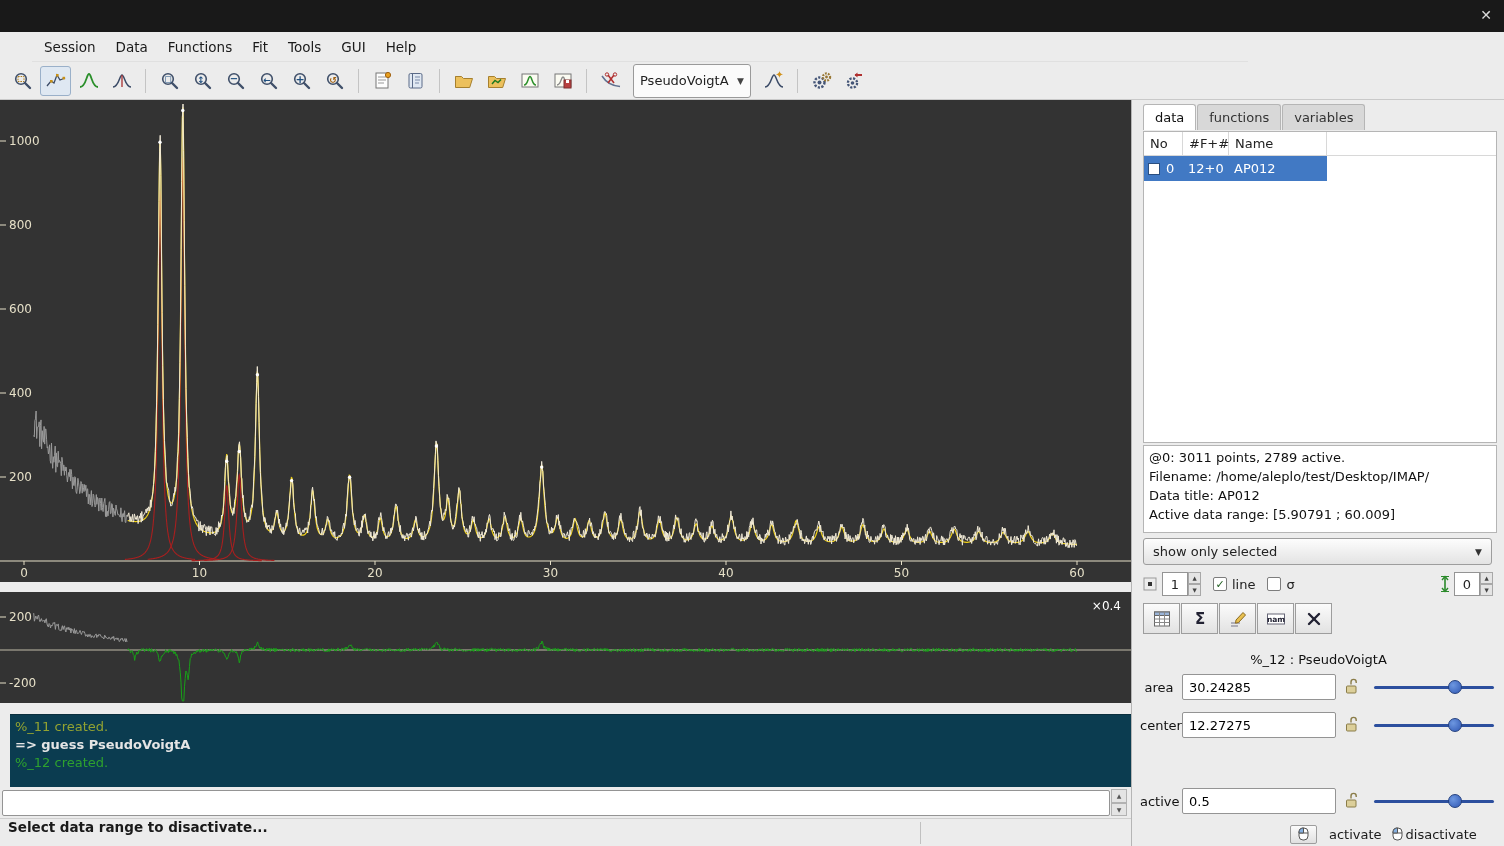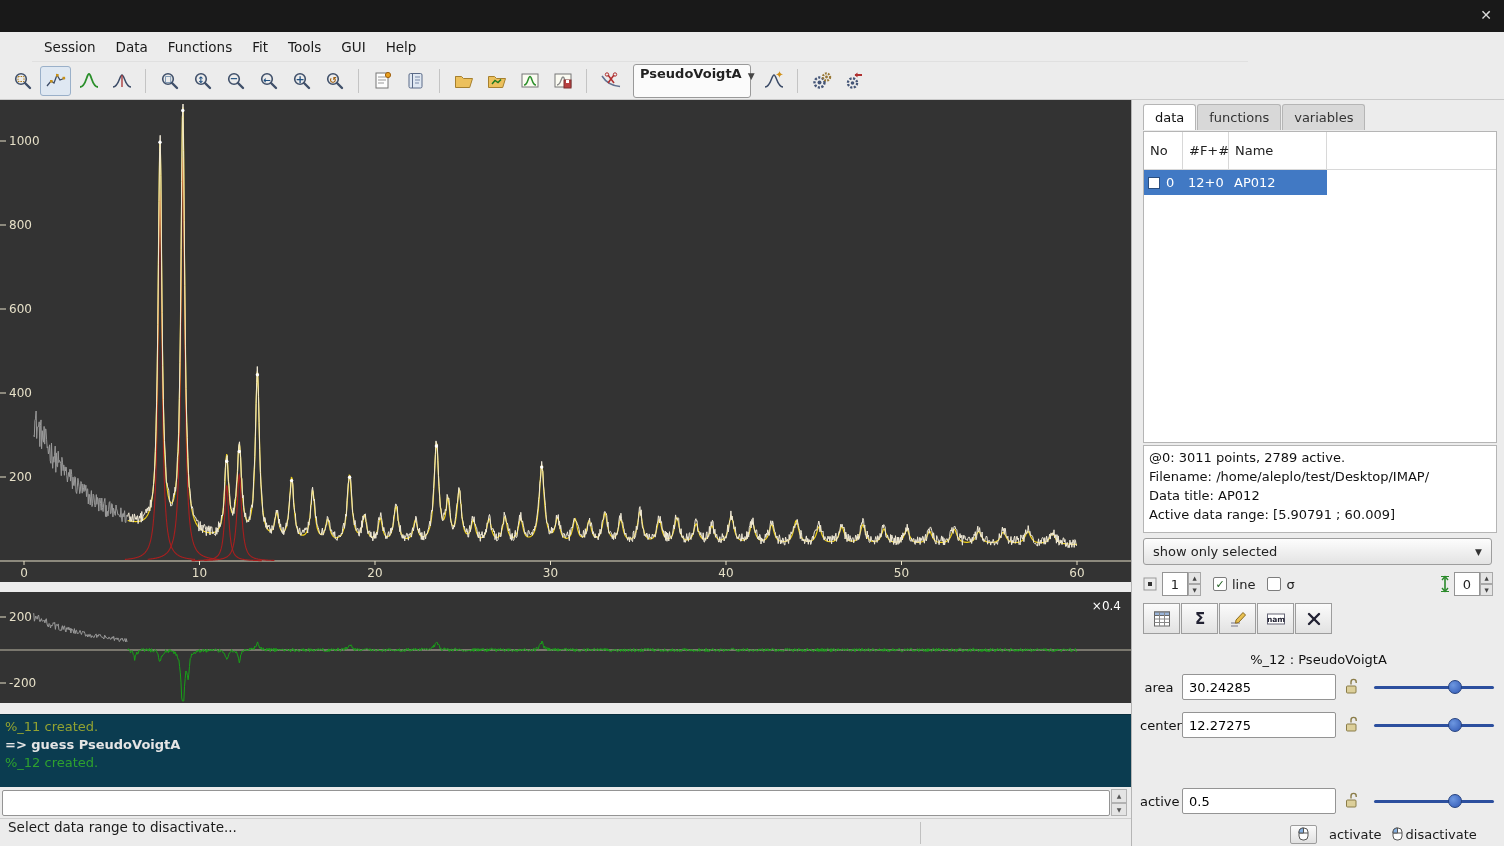--- a/index.html
+++ b/index.html
@@ -17,61 +17,61 @@
     display:flex; align-items:center; padding-left:2px; border-bottom:1px solid #e0e0e0;margin-left:32px; }
   .menu-item { padding:5px 10px; font-size:13.5px; color:#1a1a1a; }
 
   
   .toolbar { position:absolute; left:0; top:62px; width:1504px; height:38px; background:#ececec;
     display:flex; align-items:center; padding-left:6px; border-bottom:1px solid #c9c9c9; }
   .tool-btn { width:31px; height:30px; display:flex; align-items:center; justify-content:center;
     border:1px solid transparent; border-radius:3px; margin:0 1px; }
   .tool-btn.selected { background:#dfe8f2; border-color:#9ab0c9; }
   .tool-sep { width:1px; height:24px; background:#c4c4c4; margin:0 7px; }
-  .combo { display:flex; align-items:flex-end; height:26px; background:#fbfbfb; border:1px solid #9a9a9a;
-    border-radius:3px; padding:16px 6px; margin:0 6px; width:118px; justify-content:space-between;font-weight:bold; }
+  .combo { display:flex; align-items:center; height:26px; background:#fbfbfb; border:1px solid #9a9a9a;
+    border-radius:3px; padding:16px 6px; margin:0 6px; width:118px; justify-content:space-between; }
   .combo .arrow { font-size:9px; color:#444; margin-left:6px; }
 
   
   .main-plot { position:absolute; left:0; top:100px; width:1131px; height:482px; background:#333333; }
   .aux-plot  { position:absolute; left:0; top:592px; width:1131px; height:111px; background:#333333; }
   .plot-splitter { position:absolute; left:0; top:582px; width:1131px; height:10px; background:#ececec; }
   svg { display:block; font-family:"DejaVu Sans",sans-serif; }
 
   
-  .console { position:absolute; left:0; top:714px; width:1131px; height:73px; background:#0b3c50;
+  .console { position:absolute; left:10px; top:714px; width:1131px; height:73px; background:#0b3c50;
     padding:3px 5px; font-size:13px; line-height:18px; border-top:1px solid #0a2e3d; }
   .console .line { white-space:pre; }
 
   
   .cmd-row { position:absolute; left:0; top:787px; width:1131px; height:31px; background:#ececec;
     display:flex; align-items:center; }
   .cmd-input { margin-left:2px; width:1108px; height:26px; border:1px solid #949494; border-radius:2px;
     background:#ffffff; padding:0 5px; font-family:inherit; font-size:13px; }
   .cmd-spin { width:16px; height:27px; margin-left:1px; display:flex; flex-direction:column; }
   .cmd-spin div { flex:1; background:#e4e4e4; border:1px solid #b2b2b2; font-size:6px; color:#555;
     display:flex; align-items:center; justify-content:center; }
 
   
   .statusbar { position:absolute; left:0; top:818px; width:1131px; height:16px; background:#ececec;
-    border-top:1px solid #cfcfcf; display:flex; align-items:center; font-size:13.5px; color:#1a1a1a; }
+    border-top:1px solid #cfcfcf; display:flex; align-items:center; font-size:13.5px; color:#1a1a1a;font-weight:bold; }
   .statusbar .txt { margin-left:8px; }
   .status-div { position:absolute; left:920px; top:3px; width:1px; height:22px; background:#c0c0c0; }
 
   
   .sidebar { position:absolute; left:1131px; top:100px; width:373px; height:746px; background:#ececec;
     border-left:1px solid #b5b5b5; }
   .tabs { position:absolute; left:11px; top:4px; display:flex; }
   .tab { padding:5px 11px; font-size:13px; background:#d8d8d8; border:1px solid #b5b5b5; border-bottom:none;
     border-radius:3px 3px 0 0; margin-right:1px; color:#333; }
   .tab.active { background:#ffffff; color:#111; position:relative; z-index:2; }
 
   .data-table { position:absolute; left:11px; top:31px; width:354px; height:312px; background:#ffffff;
     border:1px solid #b5b5b5; overflow:hidden; }
-  .dt-header { display:flex; height:38px; border-bottom:1px solid #d8d8d8; align-items:center; background:#ffffff;text-align:right; }
+  .dt-header { display:flex; height:24px; border-bottom:1px solid #d8d8d8; align-items:center; background:#ffffff;text-align:right; }
   .dt-header .col { border-right:1px solid #d8d8d8; height:100%; display:flex; align-items:center; padding-left:6px; font-size:13px; color:#222; }
   .c-no { width:39px; } .c-f { width:46px; } .c-name { width:98px; }
   .dt-row { display:flex; height:25px; align-items:center; width:183px; background:#4179c4; color:#fff; }
   .dt-row .cell { padding-left:6px; font-size:13px; }
   .row-check { width:12px; height:12px; background:#ffffff; border:1px solid #2a4e80; margin-left:4px; }
 
   .info-box { position:absolute; left:11px; top:345px; width:354px; height:88px; background:#ffffff;
     border:1px solid #b5b5b5; padding:2px 5px; font-size:13px; line-height:19px; overflow:hidden; color:#111; }
 
   .filter-dd { position:absolute; left:11px; top:438px; width:349px; height:27px;

